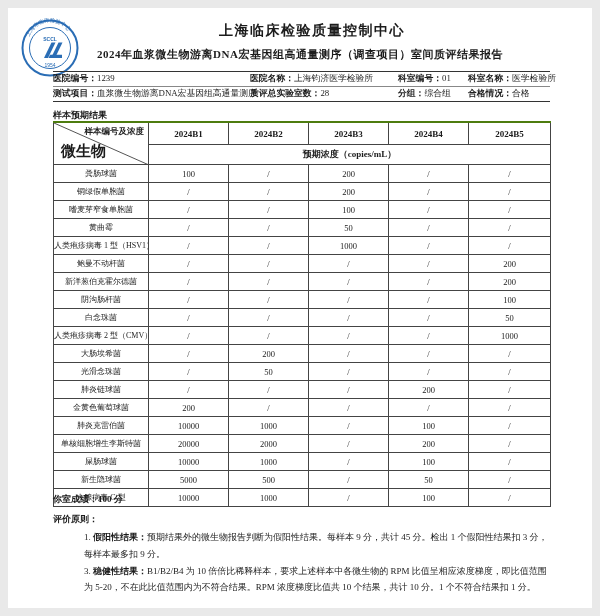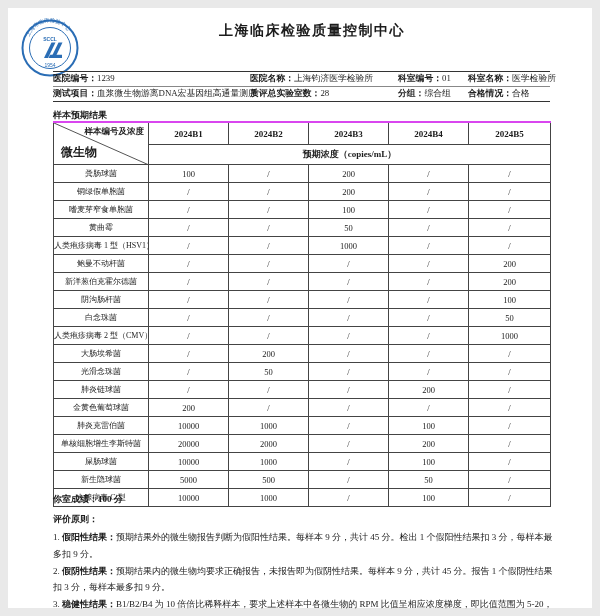--- a/index.html
+++ b/index.html
@@ -28,34 +28,34 @@
   .iw1{width:197px;} .iw2{width:148px;} .iw3{width:70px;} .iw4{width:82px;}
   .info-label{font-weight:bold;}
 
   .section-title{position:absolute;left:45px;top:101px;font-size:9px;font-weight:bold;}
 
   
   .main-table{position:absolute;left:45px;top:113px;width:497px;
               border-collapse:collapse;table-layout:fixed;font-size:8.5px;}
   .main-table th,.main-table td{border:1px solid #444;text-align:center;
               padding:0;height:17px;font-weight:normal;overflow:hidden;}
-  .main-table{border-top:2px solid #d946ef;}
+  .main-table{border-top:2px solid #4d7c0f;}
   .hrow1 th{height:21px;font-weight:bold;font-size:9px;}
   .hrow2 td{height:19px;font-weight:bold;font-size:9px;}
   td.name{white-space:nowrap;font-size:8px;}
   .corner{position:relative;}
   .corner svg{position:absolute;left:0;top:0;}
   .corner-top{position:absolute;top:3px;right:4px;font-weight:bold;font-size:8.5px;white-space:nowrap;}
-  .corner-bottom{position:absolute;bottom:3px;left:7px;font-weight:bold;font-size:12px;}
+  .corner-bottom{position:absolute;bottom:3px;left:7px;font-weight:bold;font-size:15px;}
 
   
   .footer{position:absolute;left:45px;top:483px;width:502px;font-size:9px;line-height:16.5px;}
   .score{font-weight:bold;margin-bottom:3px;}
   .principles-title{font-weight:bold;margin-bottom:2px;}
-  .item{margin-bottom:0.5px;}
+  .item{margin-bottom:0.5px;margin-left:31px;}
   .item .lead{font-weight:bold;}
 </style>
 </head>
 <body>
 
 <div class="page">
 
   <div class="logo">
     <svg width="60" height="60" viewBox="0 0 60 60">
       <circle cx="30" cy="30" r="27.5" fill="none" stroke="#2a6db5" stroke-width="2"></circle>
@@ -66,20 +66,21 @@
       </text>
       <text x="30" y="22.5" text-anchor="middle" font-size="5" fill="#2a6db5" font-family="'Liberation Sans',sans-serif" font-weight="bold">SCCL</text>
       <path d="M24 40 L31.5 24.5 L35.5 24.5 L28 40 Z" fill="#2a6db5"></path>
       <path d="M31 40 L38.5 24.5 L42.5 24.5 L35 40 Z" fill="#2a6db5"></path>
       <path d="M28.5 40 L42 40 L42 36.8 L30 36.8 Z" fill="#2a6db5"></path>
       <text x="30" y="48.5" text-anchor="middle" font-size="5" fill="#2a6db5" font-family="'Liberation Sans',sans-serif">1954</text>
     </svg>
   </div>
 
   <div class="title1">上海临床检验质量控制中心</div>
+  <div class="title2">2024年血浆微生物游离DNA宏基因组高通量测序（调查项目）室间质评结果报告</div>
 
   <div class="info">
     <div class="info-row">
       <div class="info-cell iw1"><span class="info-label">医院编号：</span><span>1239</span></div>
       <div class="info-cell iw2"><span class="info-label">医院名称：</span><span>上海钧济医学检验所</span></div>
       <div class="info-cell iw3"><span class="info-label">科室编号：</span><span>01</span></div>
       <div class="info-cell iw4"><span class="info-label">科室名称：</span><span>医学检验所</span></div>
     </div>
     <div class="info-row">
       <div class="info-cell iw1"><span class="info-label">测试项目：</span><span>血浆微生物游离DNA宏基因组高通量测序</span></div>
@@ -276,21 +277,18 @@
   </table>
 
   <div class="footer">
     <div class="score"><span>你室成绩：</span><span>100 分</span></div>
     <div class="principles-title">评价原则：</div>
     <div id="items">
         <div class="item">
       <span>1. </span><span class="lead">假阳性结果：</span><span>预期结果外的微生物报告判断为假阳性结果。每样本 9 分，共计 45 分。检出 1 个假阳性结果扣 3 分，每样本最多扣 9 分。</span>
     </div>
         <div class="item">
-      <span>2. </span><span class="lead">假阴性结果：</span><span>预期结果内的微生物均要求正确报告，未报告即为假阴性结果。每样本 9 分，共计 45 分。报告 1 个假阴性结果扣 3 分，每样本最多扣 9 分。</span>
-    </div>
-        <div class="item">
       <span>3. </span><span class="lead">稳健性结果：</span><span>B1/B2/B4 为 10 倍倍比稀释样本，要求上述样本中各微生物的 RPM 比值呈相应浓度梯度，即比值范围为 5-20，不在此比值范围内为不符合结果。RPM 浓度梯度比值共 10 个结果，共计 10 分。1 个不符合结果扣 1 分。</span>
     </div>
       </div>
   </div>
 
 </div>
 
 </body></html>

